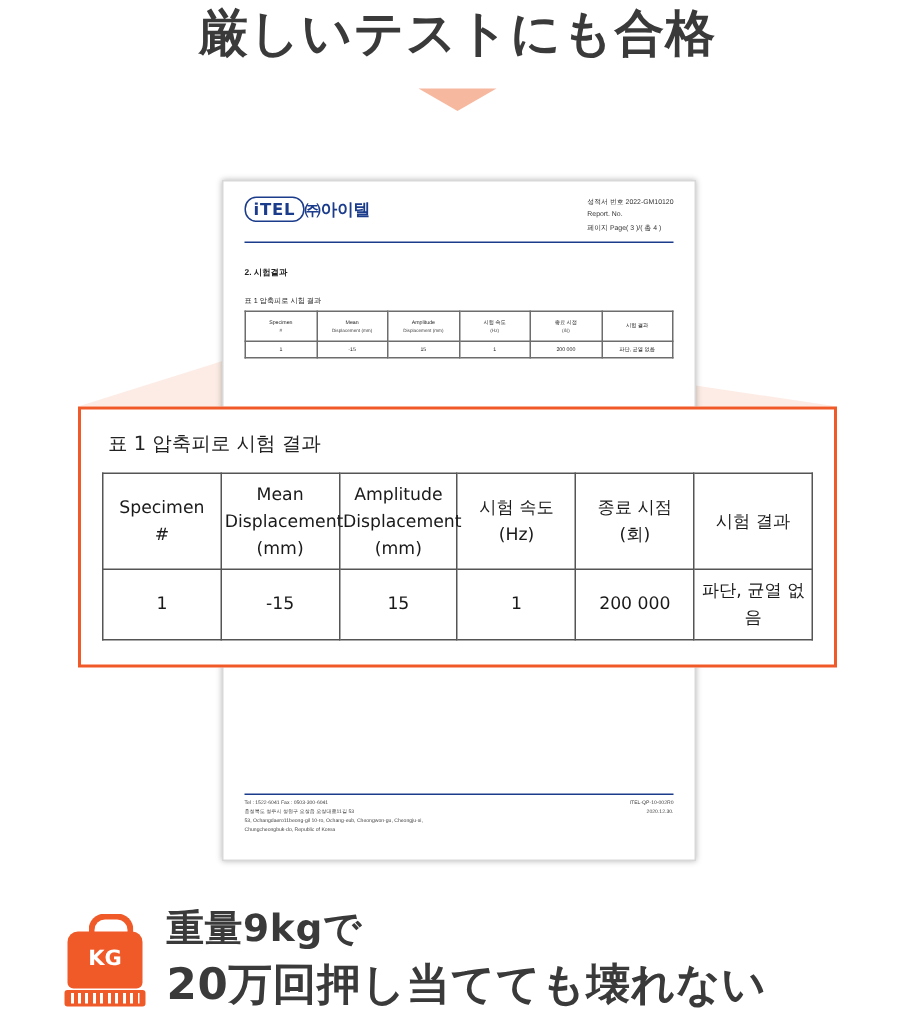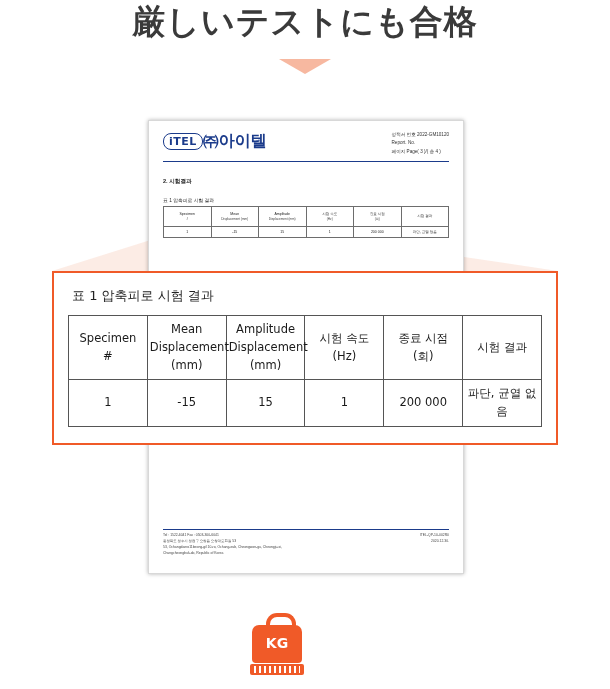--- a/index.html
+++ b/index.html
@@ -61,21 +61,21 @@
     color: #1b3b8b;
     font-weight: bold;
     font-size: 11px;
     padding: 1px 5px;
     letter-spacing: 0.5px;
     font-family: "DejaVu Sans", sans-serif;
   }
   .logo-text {
     color: #1b3b8b;
     font-weight: bold;
-    font-size: 16px;
+    font-size: 11px;
     font-family: "DejaVu Sans", sans-serif;
   }
   .doc-meta { font-size: 4.6px; color: #333; line-height: 1.85; text-align: left; }
 
   .sect-title { font-size: 5.6px; color: #222; margin-top: 16px; font-weight: bold; }
   .tbl-caption { font-size: 4.8px; color: #222; margin-top: 11px; }
 
   
   table.mini {
     border-collapse: collapse;
@@ -342,13 +342,17 @@
   </table>
 </div>
 
 <div class="bottom">
   <div class="kg-icon">
     <div class="kg-handle"></div>
     <div class="kg-body"></div>
     <div class="kg-label">KG</div>
     <div class="kg-base"></div>
   </div>
+  <div class="bottom-text">
+    <div class="bottom-line1">重量9kgで</div>
+    <div class="bottom-line2">20万回押し当てても壊れない</div>
+  </div>
 </div>
 
 </body></html>

